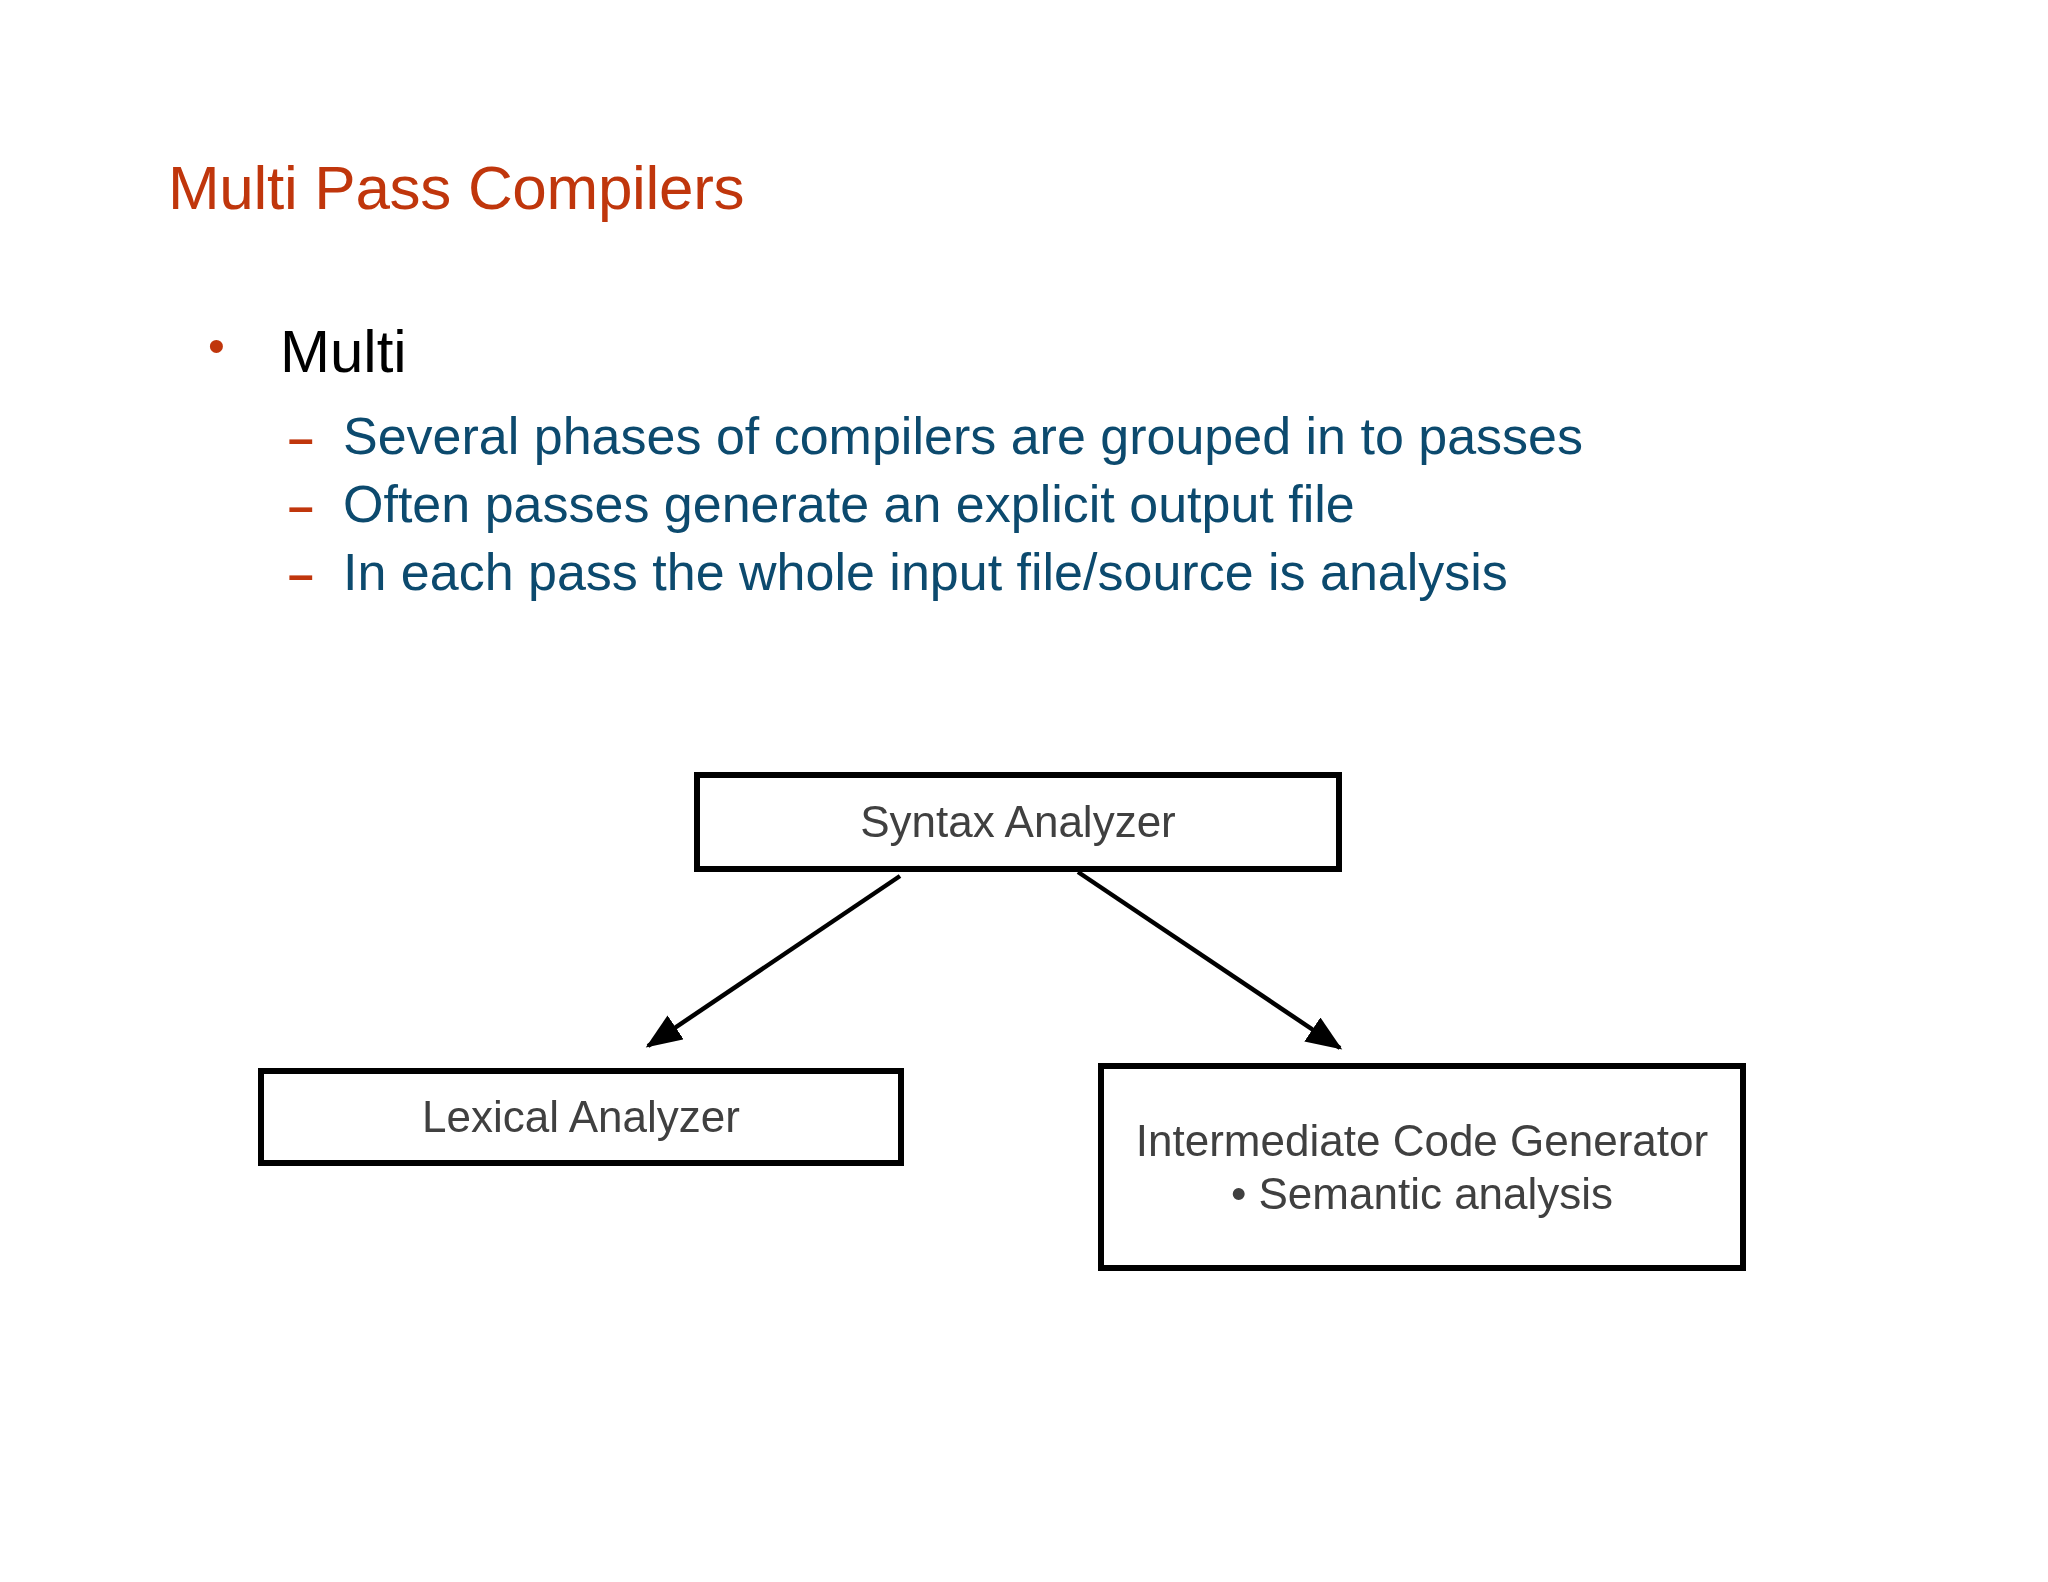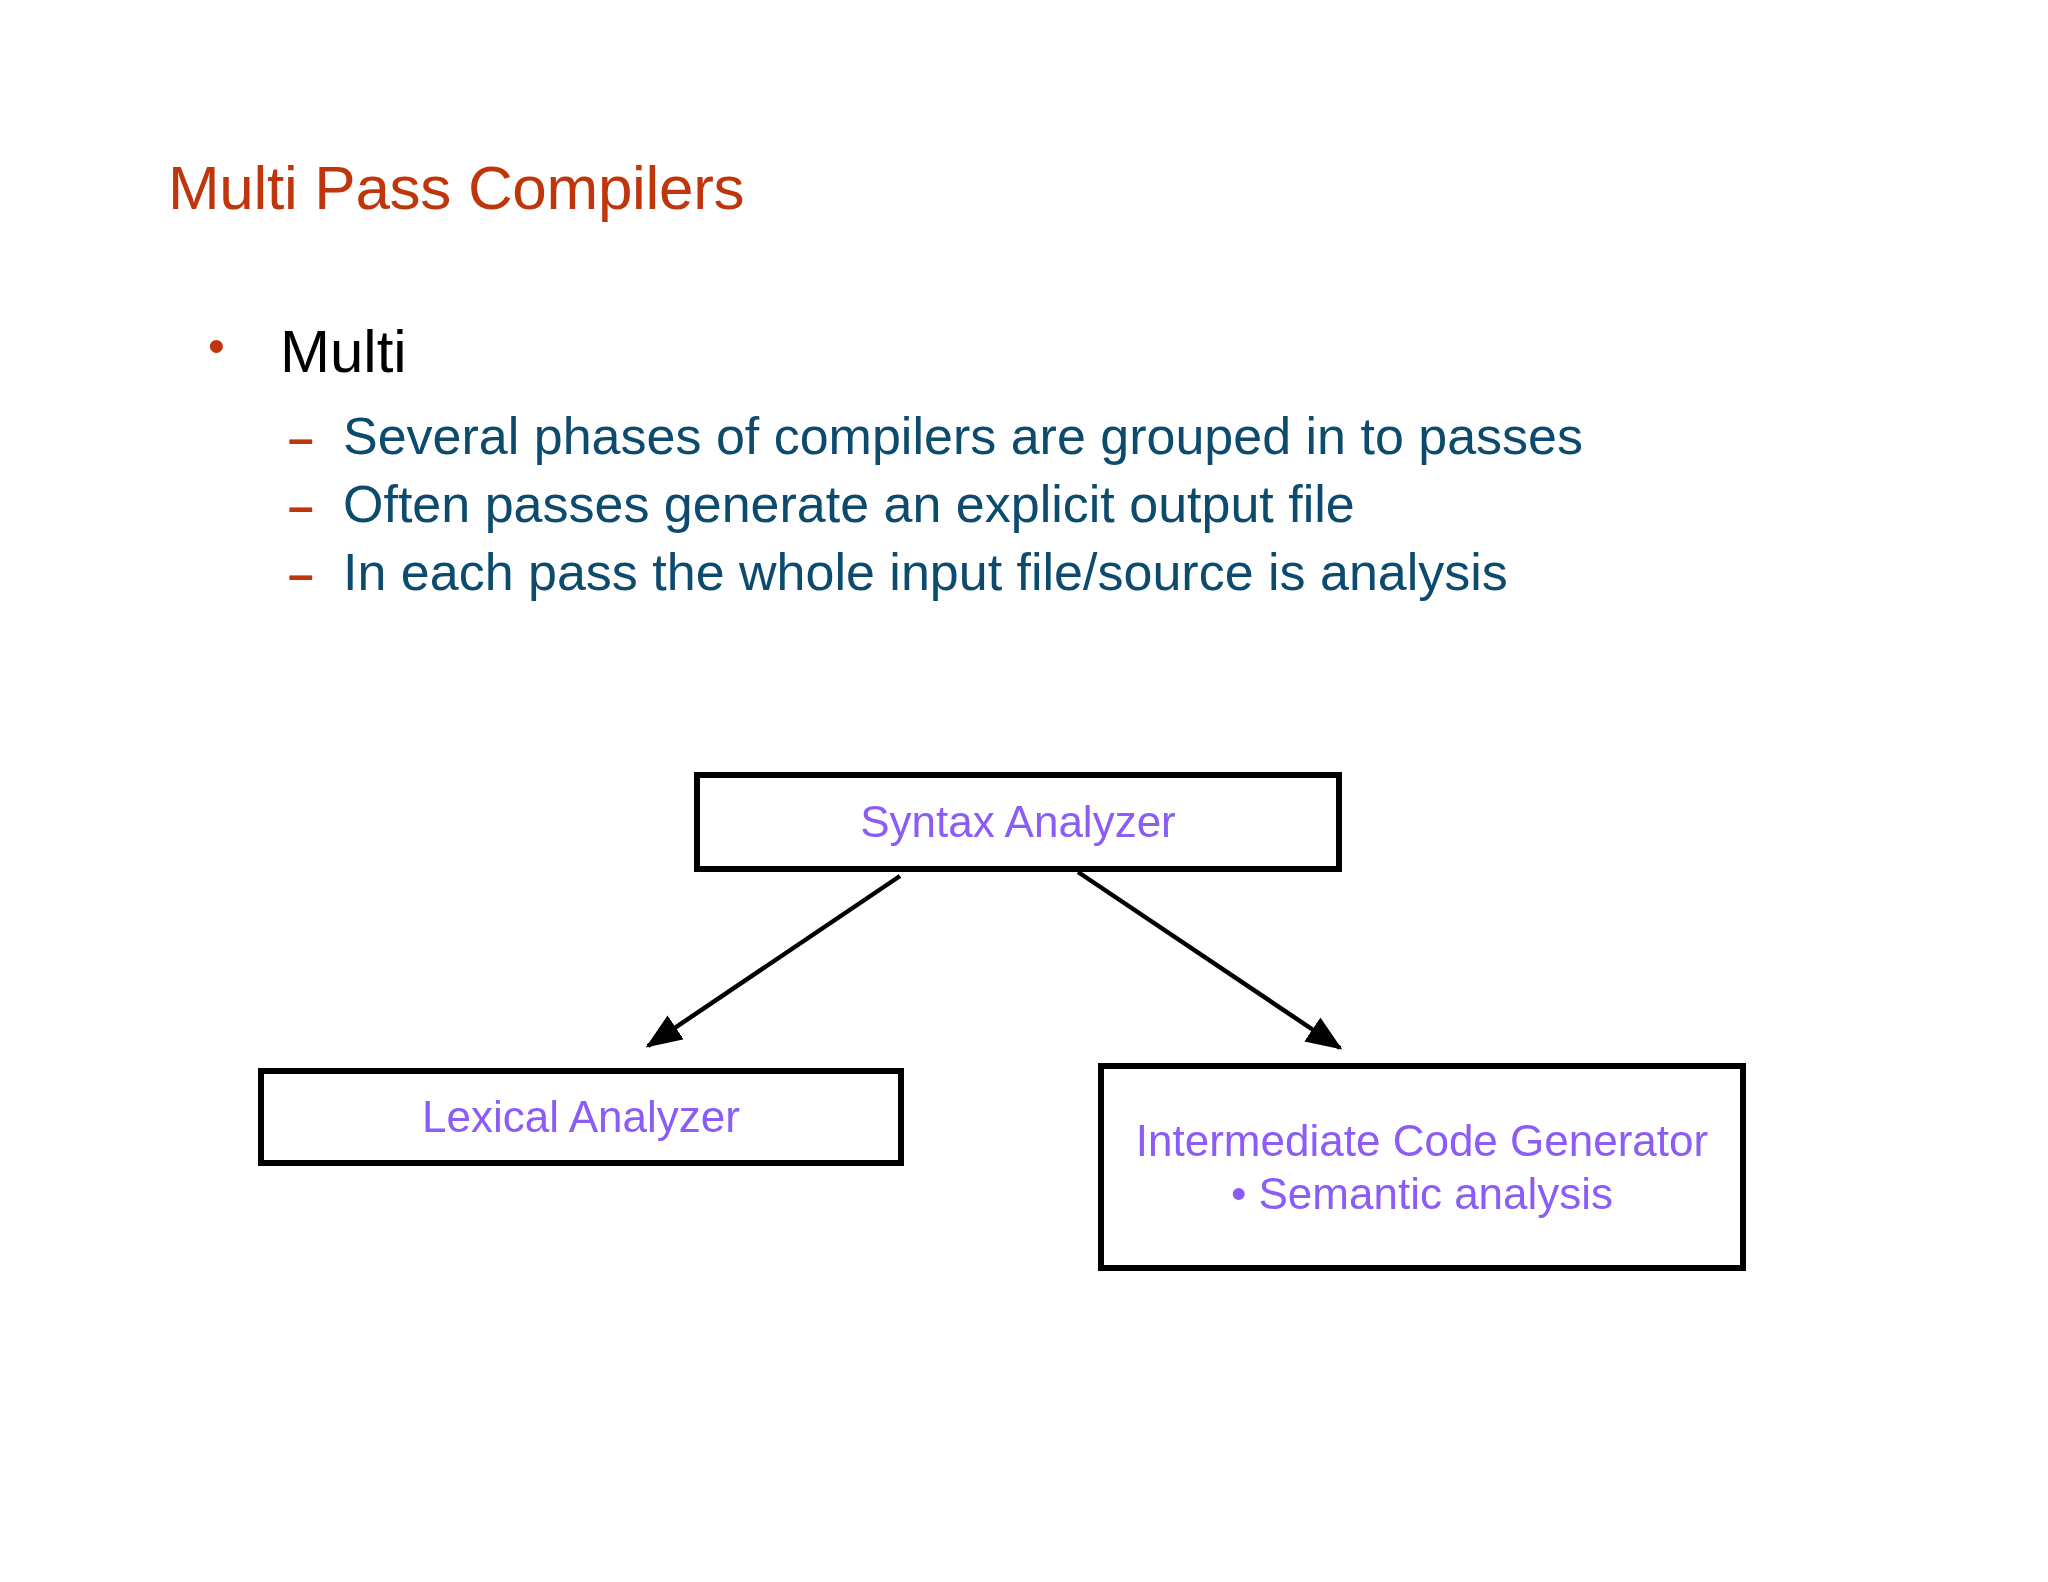--- a/index.html
+++ b/index.html
@@ -90,21 +90,21 @@
   .node-box {
     position: absolute;
     border: 6px solid #000000;
     background: #ffffff;
     box-sizing: border-box;
     display: flex;
     flex-direction: column;
     align-items: center;
     justify-content: center;
     text-align: center;
-    color: #8b5cf6;
+    color: #404040;
     font-size: 44px;
     line-height: 1.16;
   }
   #box-syntax {
     left: 694px;
     top: 772px;
     width: 648px;
     height: 100px;
   }
   #box-lexical {

